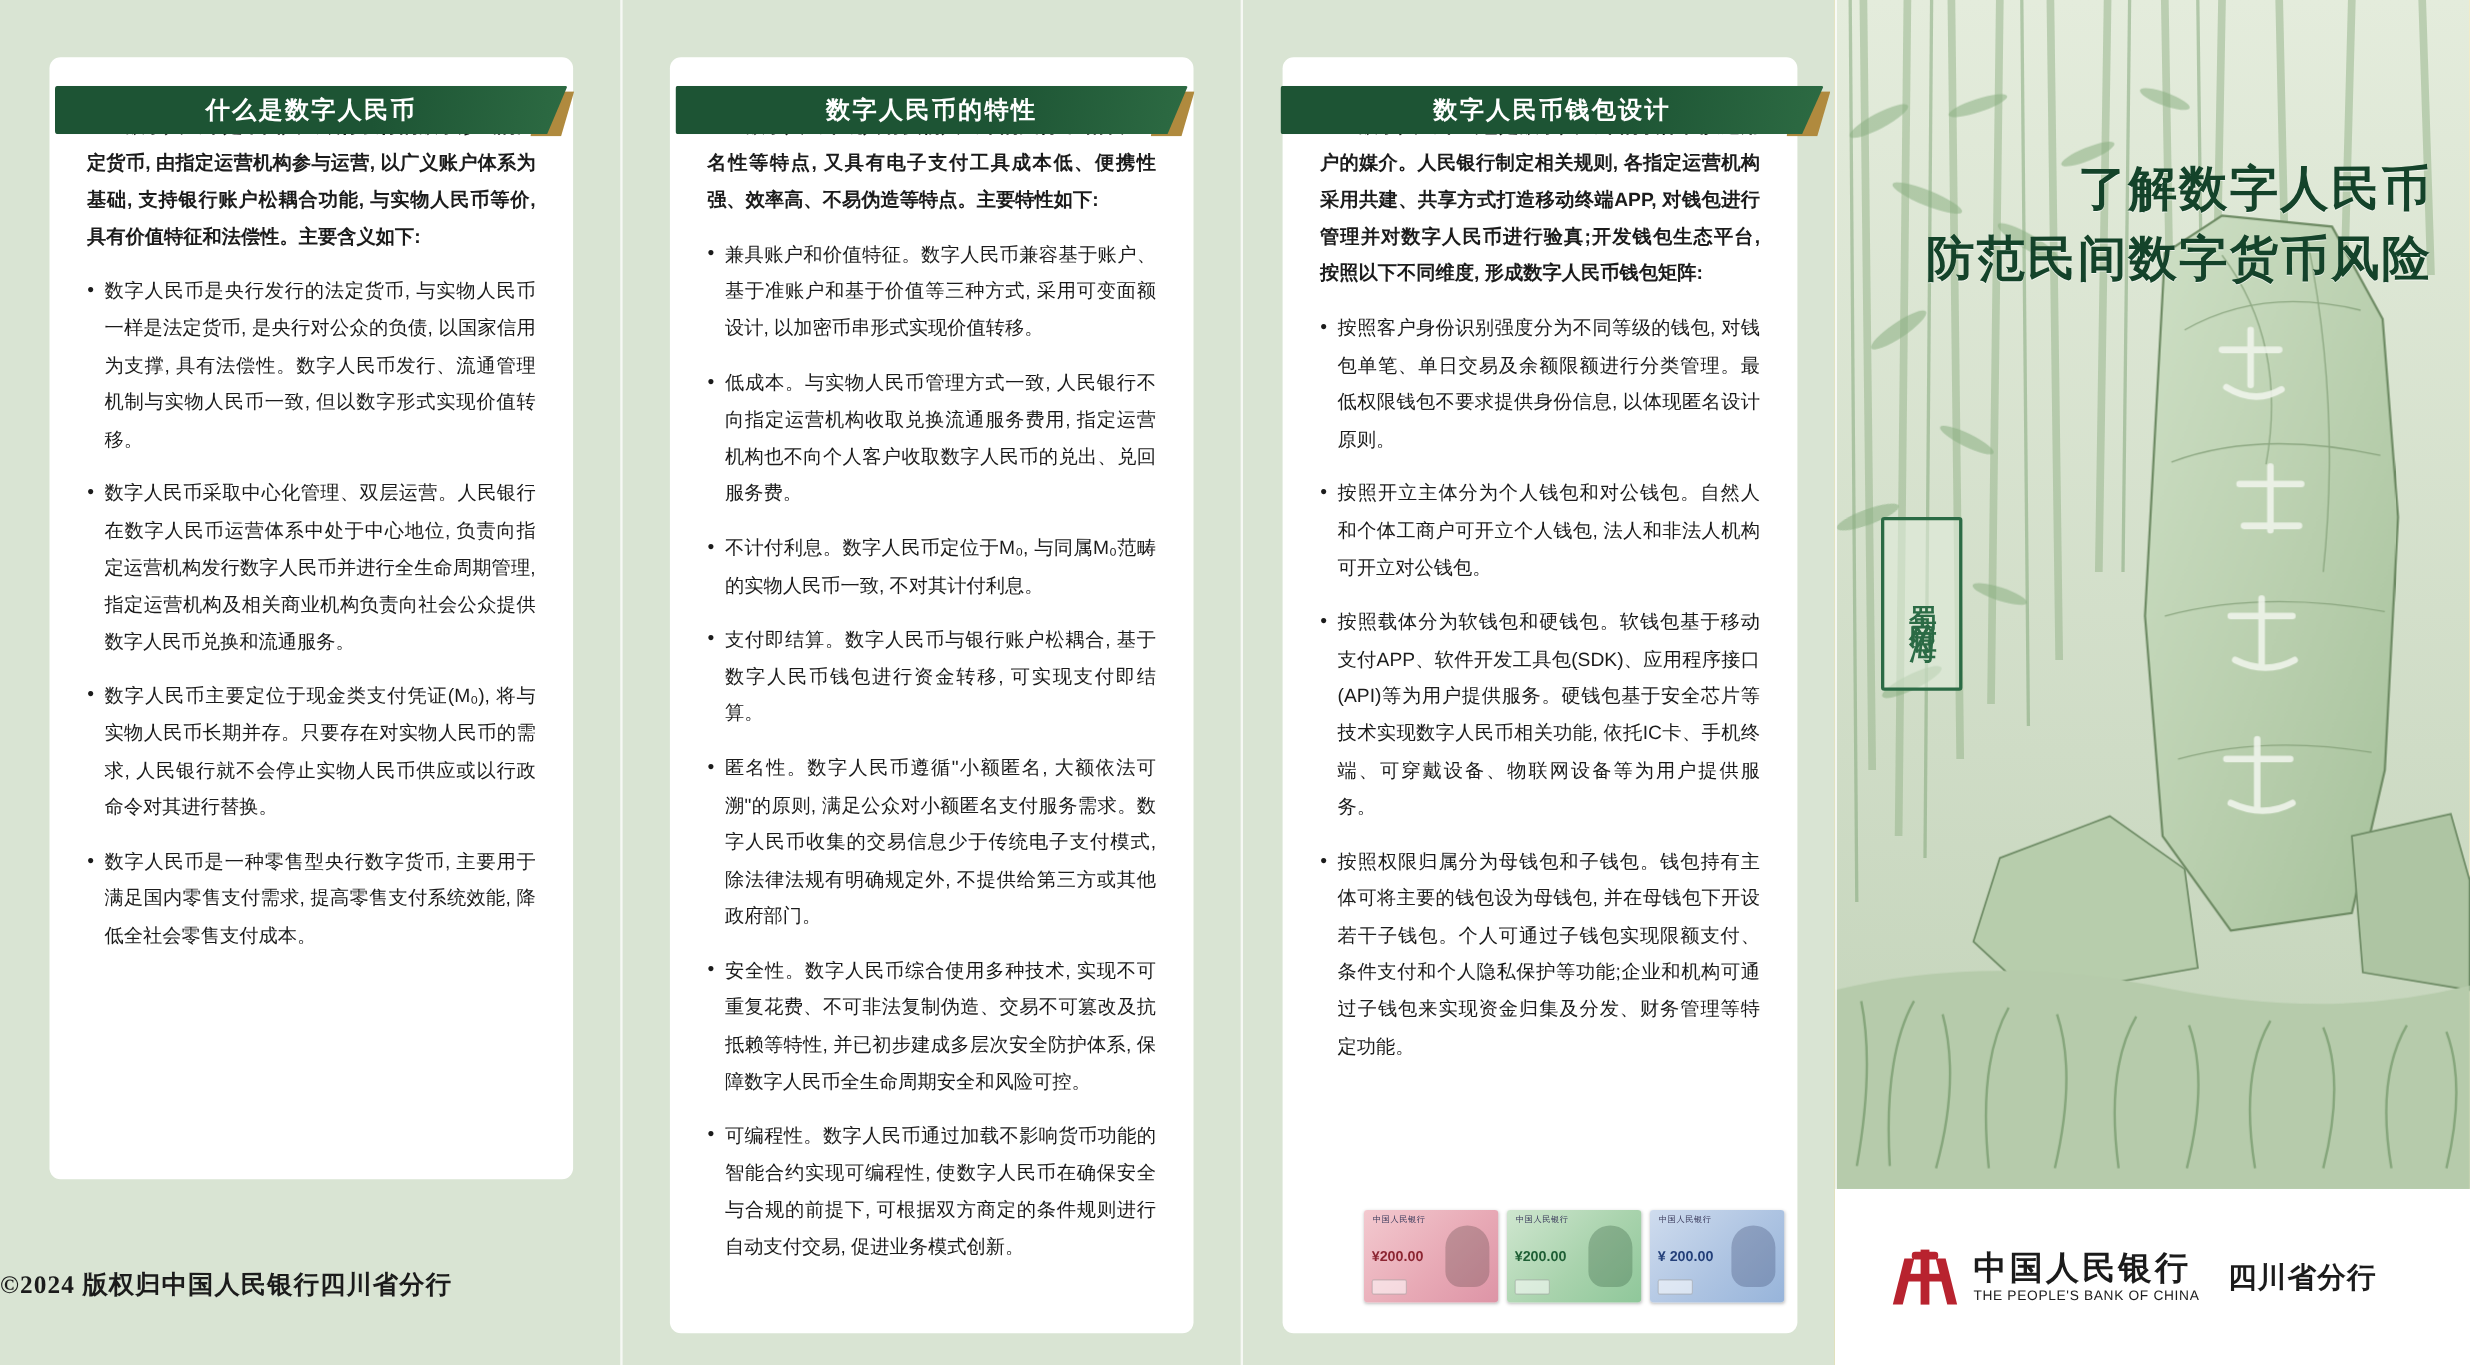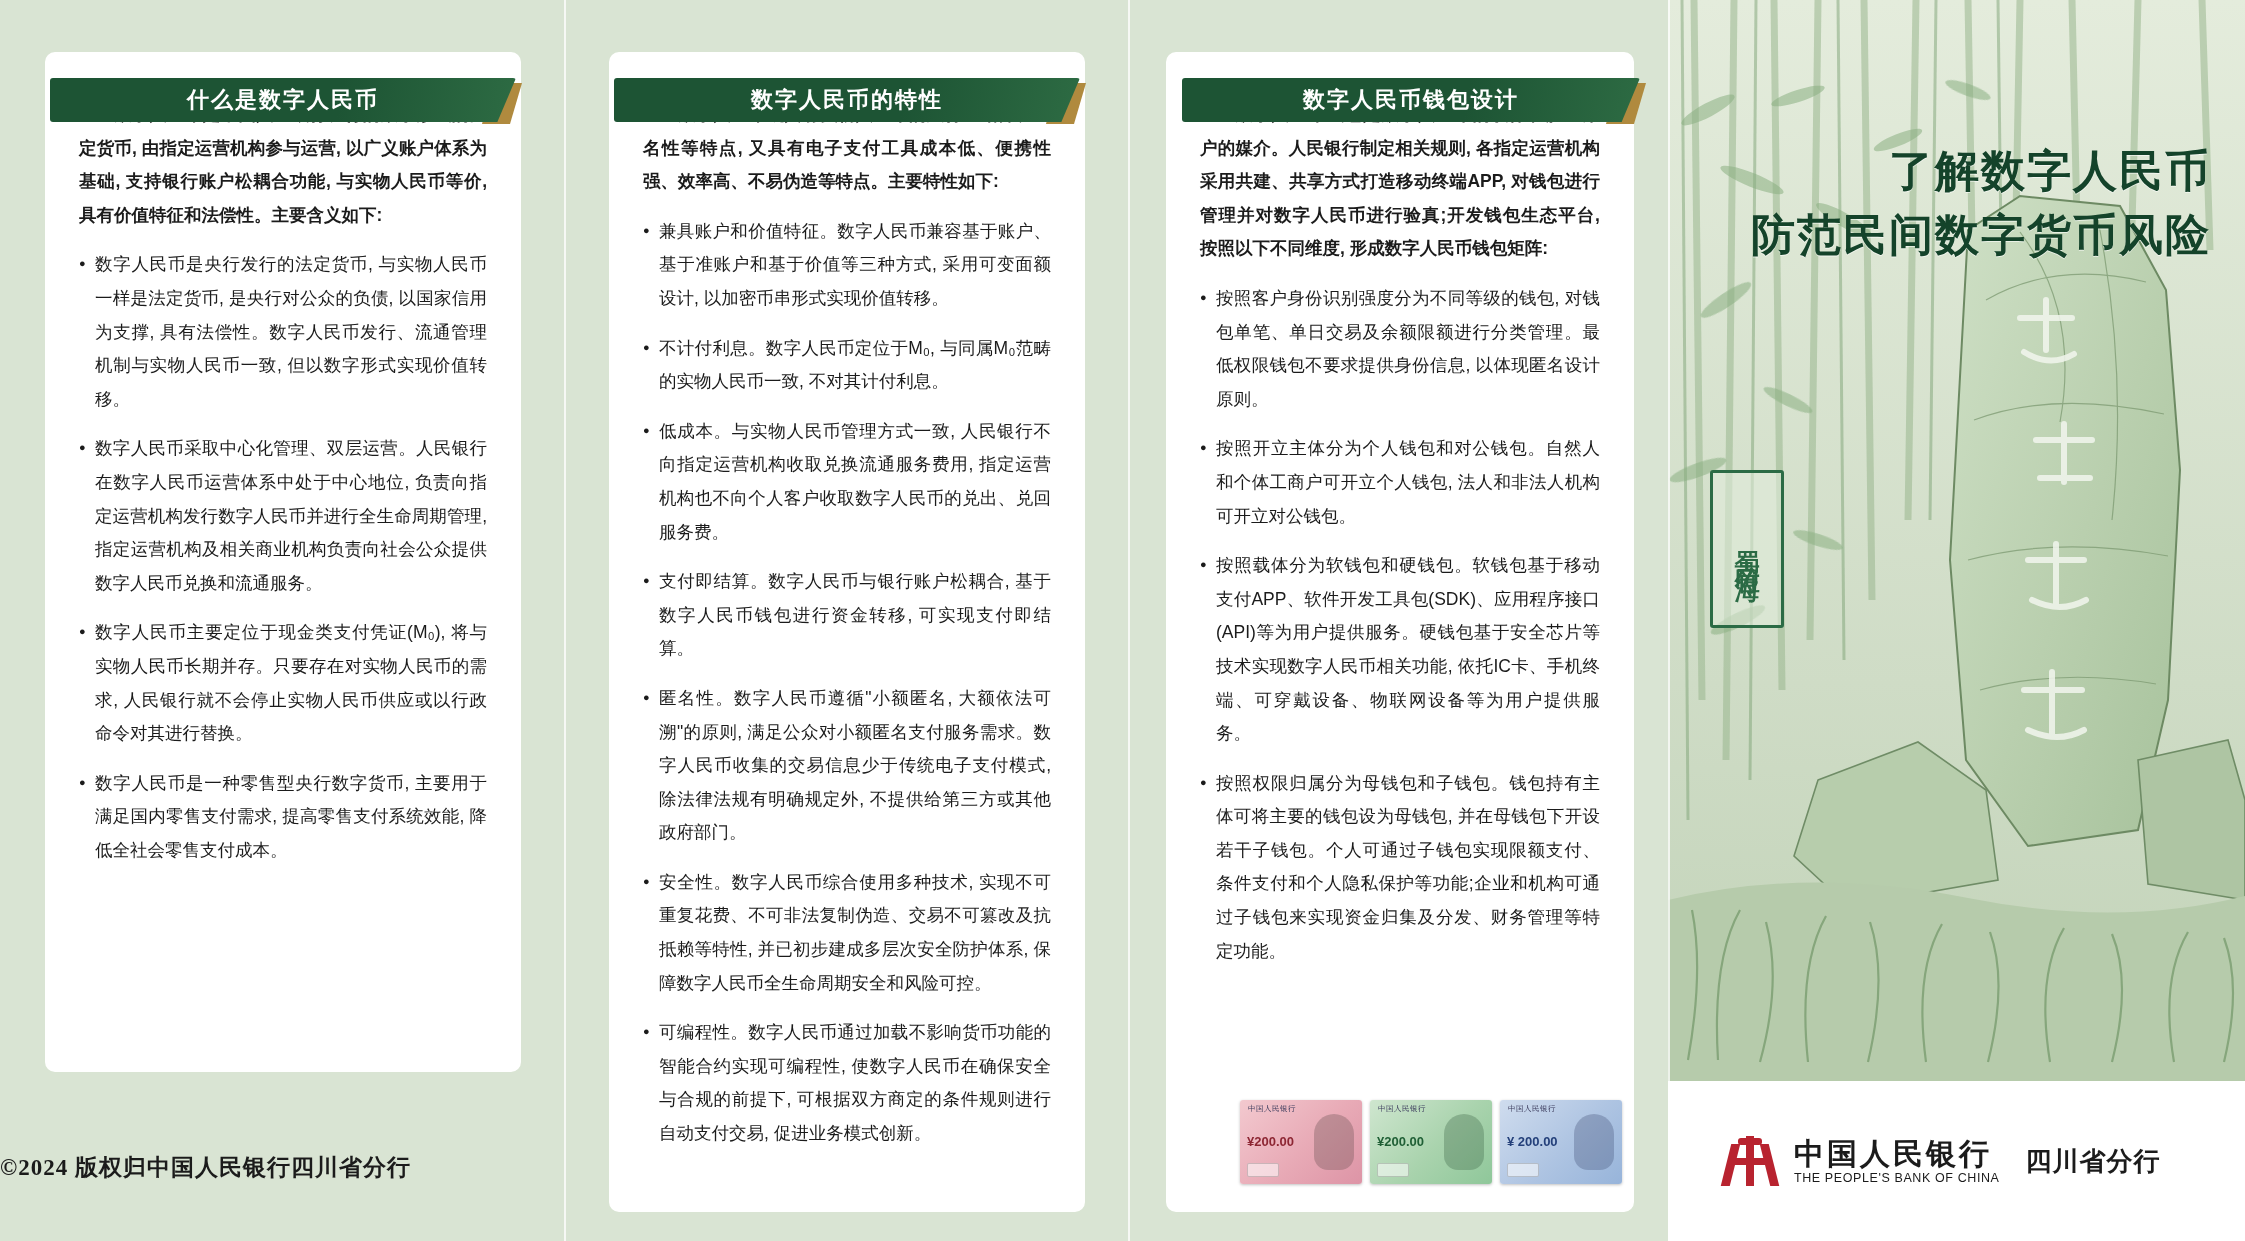--- a/index.html
+++ b/index.html
@@ -57,21 +57,21 @@
 
   
   .ribbon {
     position: absolute;
     left: 50px;
     top: 78px;
     width: 466px;
     height: 44px;
     z-index: 4;
   }
-  .panel-3 .ribbon { left: 54px; width: 458px; }
+  .panel-3 .ribbon { left: 36px; width: 458px; padding-left: 36px; }
   .ribbon-bg {
     position: absolute;
     inset: 0;
     background: linear-gradient(100deg, #1d5434 0%, #1d5434 62%, #2d6b43 100%);
     clip-path: polygon(0 0, 100% 0, 96% 100%, 0 100%);
     border-radius: 3px;
   }
   .ribbon-gold {
     position: absolute;
     right: -6px;
@@ -280,22 +280,22 @@
     </div>
     <div class="copyright">©2024  版权归中国人民银行四川省分行</div>
   </div>
 
   <div class="panel-sep" style="left:564px;"></div>
 
   <div class="panel panel-2">
     <div class="card" style="height:1160px;">
       <p class="body-text lead">数字人民币既具有实物人民币的支付即结算、匿名性等特点, 又具有电子支付工具成本低、便携性强、效率高、不易伪造等特点。主要特性如下:</p>
       <p class="body-text bullet">兼具账户和价值特征。数字人民币兼容基于账户、基于准账户和基于价值等三种方式, 采用可变面额设计, 以加密币串形式实现价值转移。</p>
+      <p class="body-text bullet">低成本。与实物人民币管理方式一致, 人民银行不向指定运营机构收取兑换流通服务费用, 指定运营机构也不向个人客户收取数字人民币的兑出、兑回服务费。</p>
       <p class="body-text bullet">不计付利息。数字人民币定位于M₀, 与同属M₀范畴的实物人民币一致, 不对其计付利息。</p>
-      <p class="body-text bullet">低成本。与实物人民币管理方式一致, 人民银行不向指定运营机构收取兑换流通服务费用, 指定运营机构也不向个人客户收取数字人民币的兑出、兑回服务费。</p>
       <p class="body-text bullet">支付即结算。数字人民币与银行账户松耦合, 基于数字人民币钱包进行资金转移, 可实现支付即结算。</p>
       <p class="body-text bullet">匿名性。数字人民币遵循"小额匿名, 大额依法可溯"的原则, 满足公众对小额匿名支付服务需求。数字人民币收集的交易信息少于传统电子支付模式, 除法律法规有明确规定外, 不提供给第三方或其他政府部门。</p>
       <p class="body-text bullet">安全性。数字人民币综合使用多种技术, 实现不可重复花费、不可非法复制伪造、交易不可篡改及抗抵赖等特性, 并已初步建成多层次安全防护体系, 保障数字人民币全生命周期安全和风险可控。</p>
       <p class="body-text bullet">可编程性。数字人民币通过加载不影响货币功能的智能合约实现可编程性, 使数字人民币在确保安全与合规的前提下, 可根据双方商定的条件规则进行自动支付交易, 促进业务模式创新。</p>
     </div>
     <div class="ribbon">
       <div class="ribbon-gold"></div>
       <div class="ribbon-bg"></div>
       <div class="ribbon-text">数字人民币的特性</div>
     </div>

